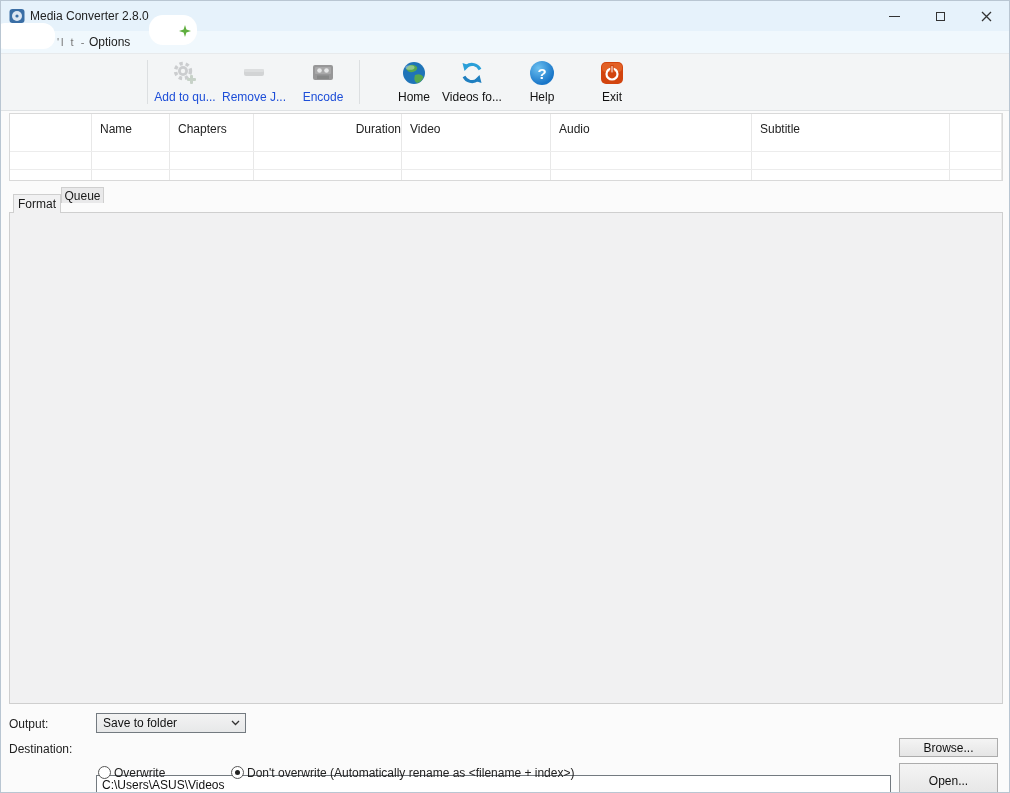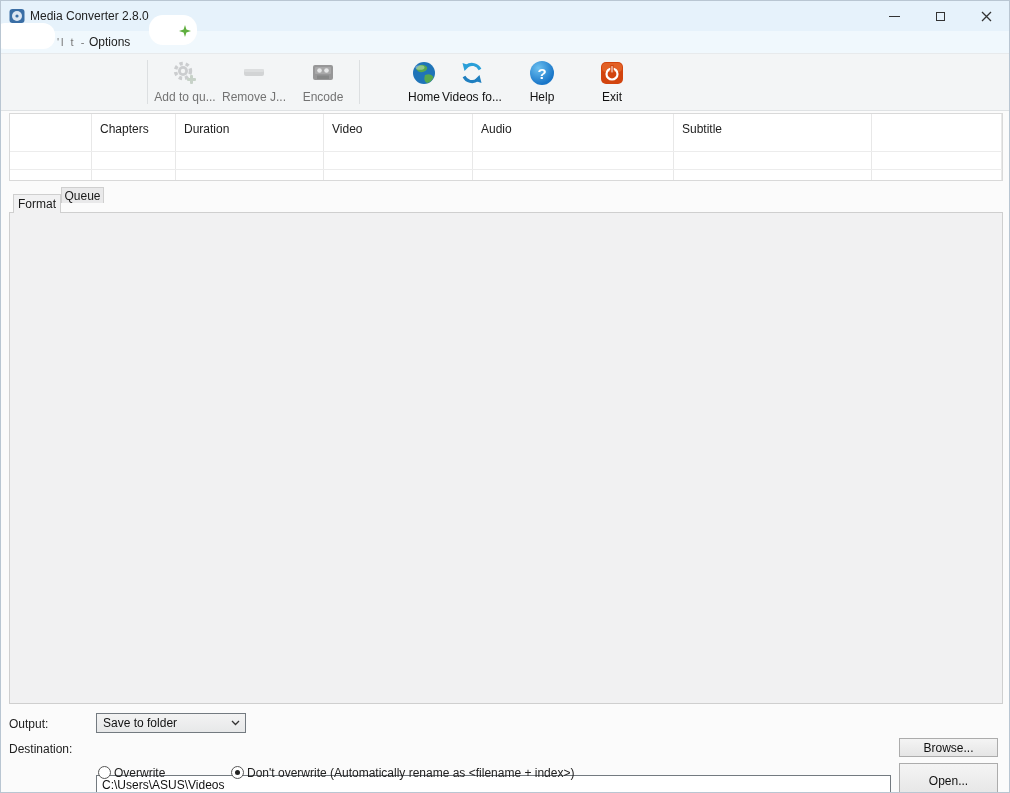--- a/index.html
+++ b/index.html
@@ -22,21 +22,21 @@
   .garble { position:absolute; top:5px; left:56px; color:#777; font-size:11px; letter-spacing:2px; }
 
   
   .blob { position:absolute; background:#ffffff; border-radius:12px; }
 
   
   .toolbar { position:absolute; left:0; top:52px; width:100%; height:58px; background:#f3f5f6; border-top:1px solid #e7eaec; border-bottom:1px solid #dfe2e4; }
   .tool { position:absolute; top:2px; height:52px; display:flex; flex-direction:column; align-items:center; justify-content:flex-start; cursor:default; }
   .tool .ticon { height:30px; display:flex; align-items:center; justify-content:center; margin-top:2px; }
   .tool .tlabel { font-size:12px; color:#111; margin-top:2px; white-space:nowrap; }
-  .tool.disabled .tlabel { color:#737373; }
+  .tool.disabled .tlabel { color:#1d4ed8; }
   .tool.disabled .ticon { opacity:.55; filter:grayscale(60%); }
   .tsep { position:absolute; top:6px; width:1px; height:44px; background:#dcdfe1; }
 
   
   .mtable { position:absolute; left:8px; top:112px; width:994px; height:68px; background:#ffffff; border:1px solid #d9d9d9; display:flex; }
   .tcol { height:100%; border-right:1px solid #e8e8e8; padding:8px 0 0 8px; font-size:12px; color:#222; overflow:hidden; }
   .tcol:last-child { border-right:none; }
   .hline { position:absolute; left:0; right:0; height:1px; background:#ececec; }
 
   
@@ -152,21 +152,21 @@
           <circle cx="8.5" cy="9.5" r="2.3" fill="#ddd"></circle>
           <circle cx="15.5" cy="9.5" r="2.3" fill="#ddd"></circle>
           <rect x="6" y="14.5" width="12" height="3.5" fill="#2e2e2e"></rect>
         </svg>
       </span>
       <span class="tlabel">Encode</span>
     </div>
 
     <div class="tsep" style="left:358px;"></div>
 
-    <div class="tool" style="left:394px; width:58px;">
+    <div class="tool" style="left:384px; width:58px;">
       <span class="ticon">
         <svg width="26" height="26" viewBox="0 0 26 26">
           <circle cx="13" cy="13" r="11" fill="#1f74b8"></circle>
           <path d="M5 9 q4 -6 9 -3.5 q4 2 1 5 q-4 3 -7.5 1 Z" fill="#57a84e"></path>
           <path d="M14 15 q6 -2 8.5 2 q-1.5 5 -6.5 6 q-4 -2 -2 -8" fill="#57a84e"></path>
           <ellipse cx="9" cy="7.5" rx="4.5" ry="2.3" fill="rgba(255,255,255,0.35)"></ellipse>
         </svg>
       </span>
       <span class="tlabel">Home</span>
     </div>
@@ -199,22 +199,23 @@
           <rect x="10.9" y="4.5" width="2.2" height="7.5" fill="#fff" stroke="#d2440e" stroke-width="1.2"></rect>
         </svg>
       </span>
       <span class="tlabel">Exit</span>
     </div>
 
   </div>
 
   <div class="mtable">
     <div class="tcol" style="width:82px;"></div>
+    <div class="tcol" style="width:78px;">Name</div>
     <div class="tcol" style="width:84px;">Chapters</div>
-    <div class="tcol" style="width:148px;">Duration</div>
+    <div class="tcol" style="width:148px;text-align:right;">Duration</div>
     <div class="tcol" style="width:149px;">Video</div>
     <div class="tcol" style="width:201px;">Audio</div>
     <div class="tcol" style="width:198px;">Subtitle</div>
     <div class="tcol" style="flex:1;"></div>
     <div class="hline" style="top:37px;"></div>
     <div class="hline" style="top:55px;"></div>
   </div>
 
   <div class="tab active" style="left:12px; top:193px; width:48px; height:19px; line-height:19px;">Format</div>
   <div class="tab inactive" style="left:60px; top:186px; width:43px; height:16px; line-height:16px;">Queue</div>

